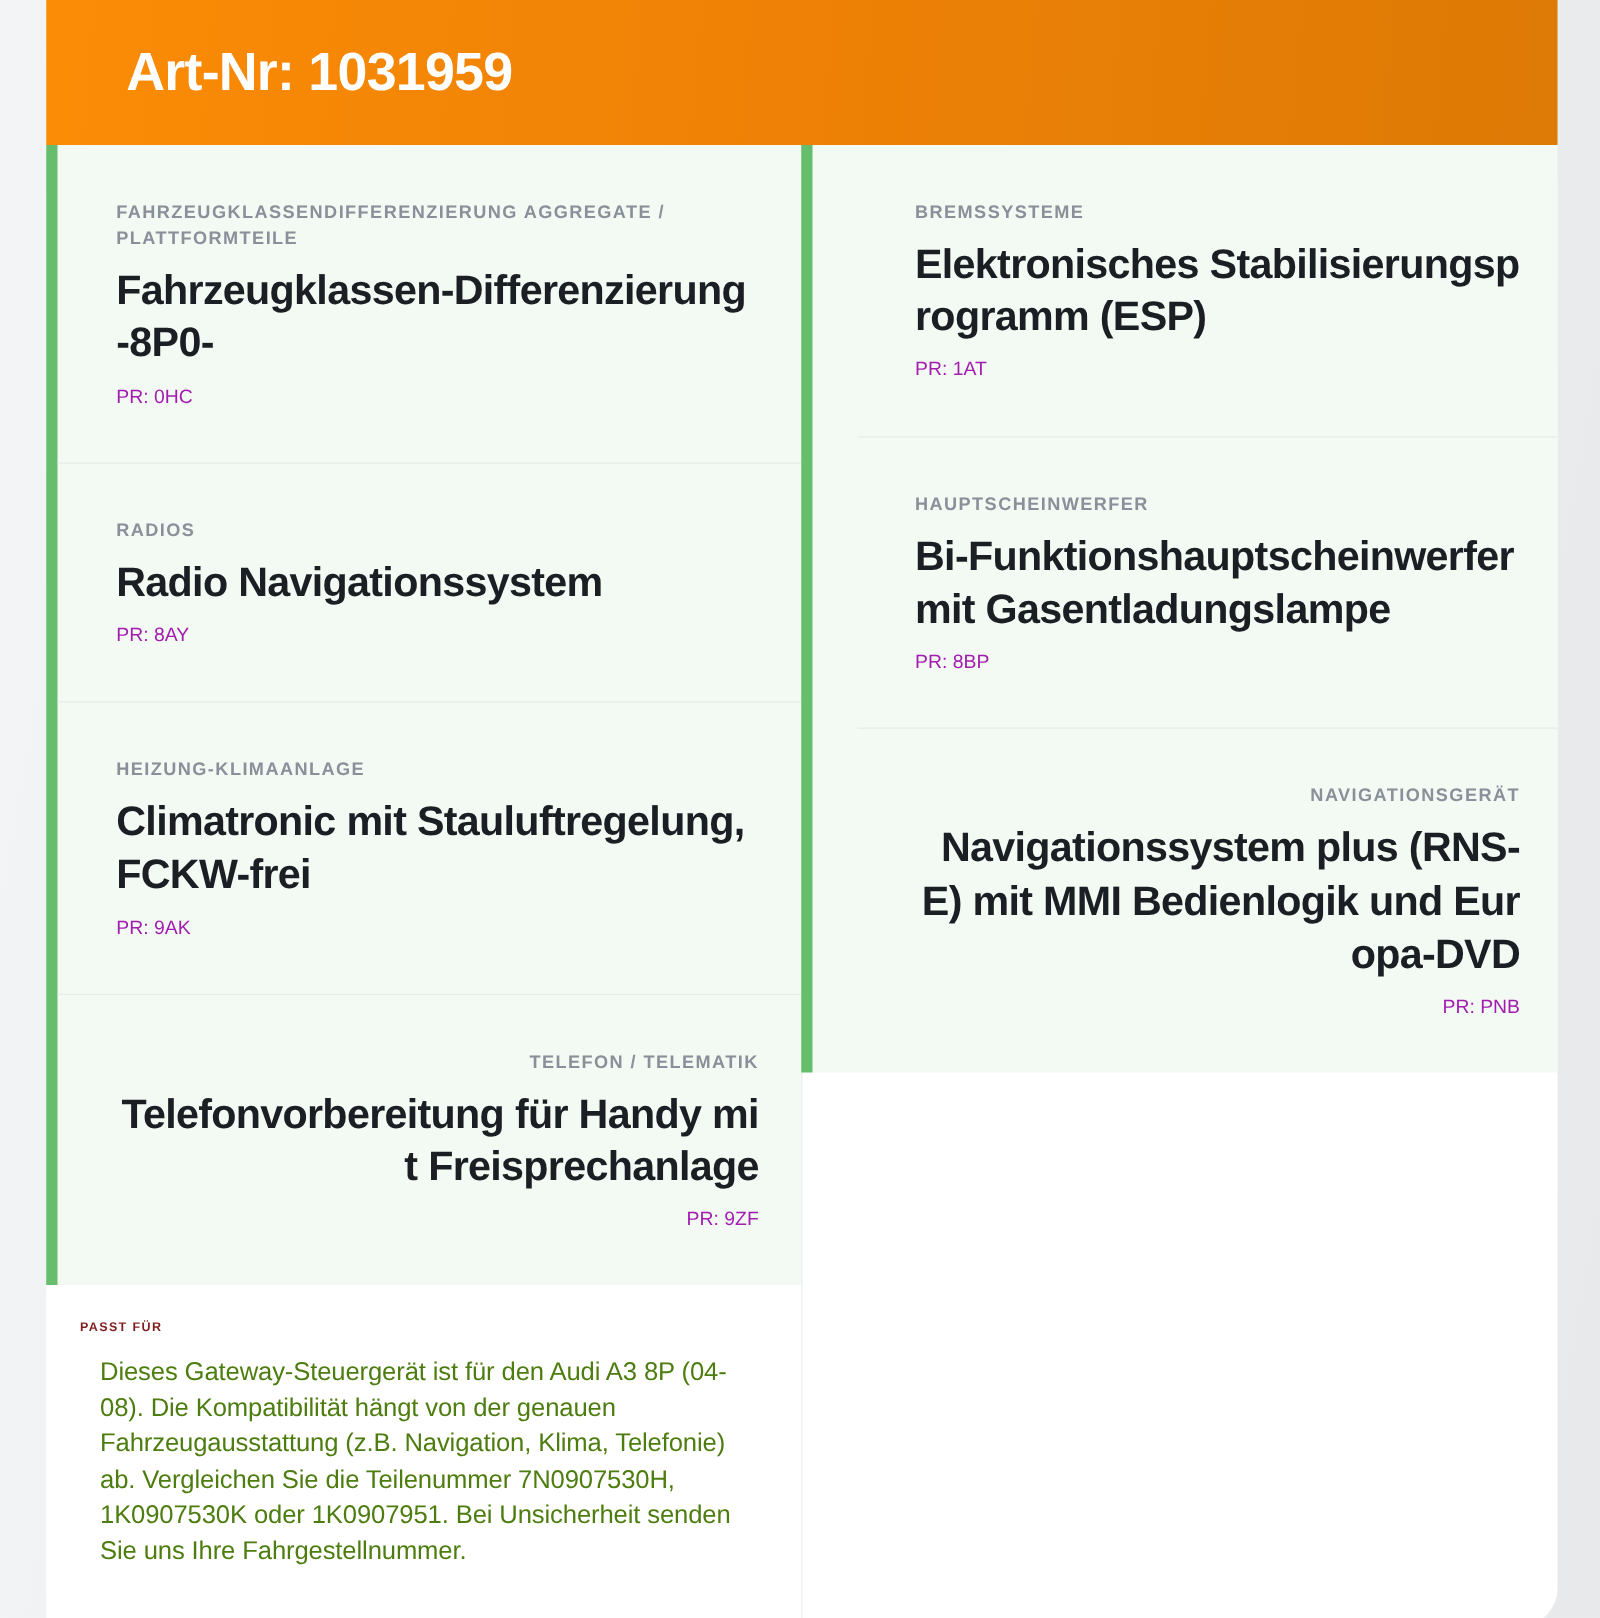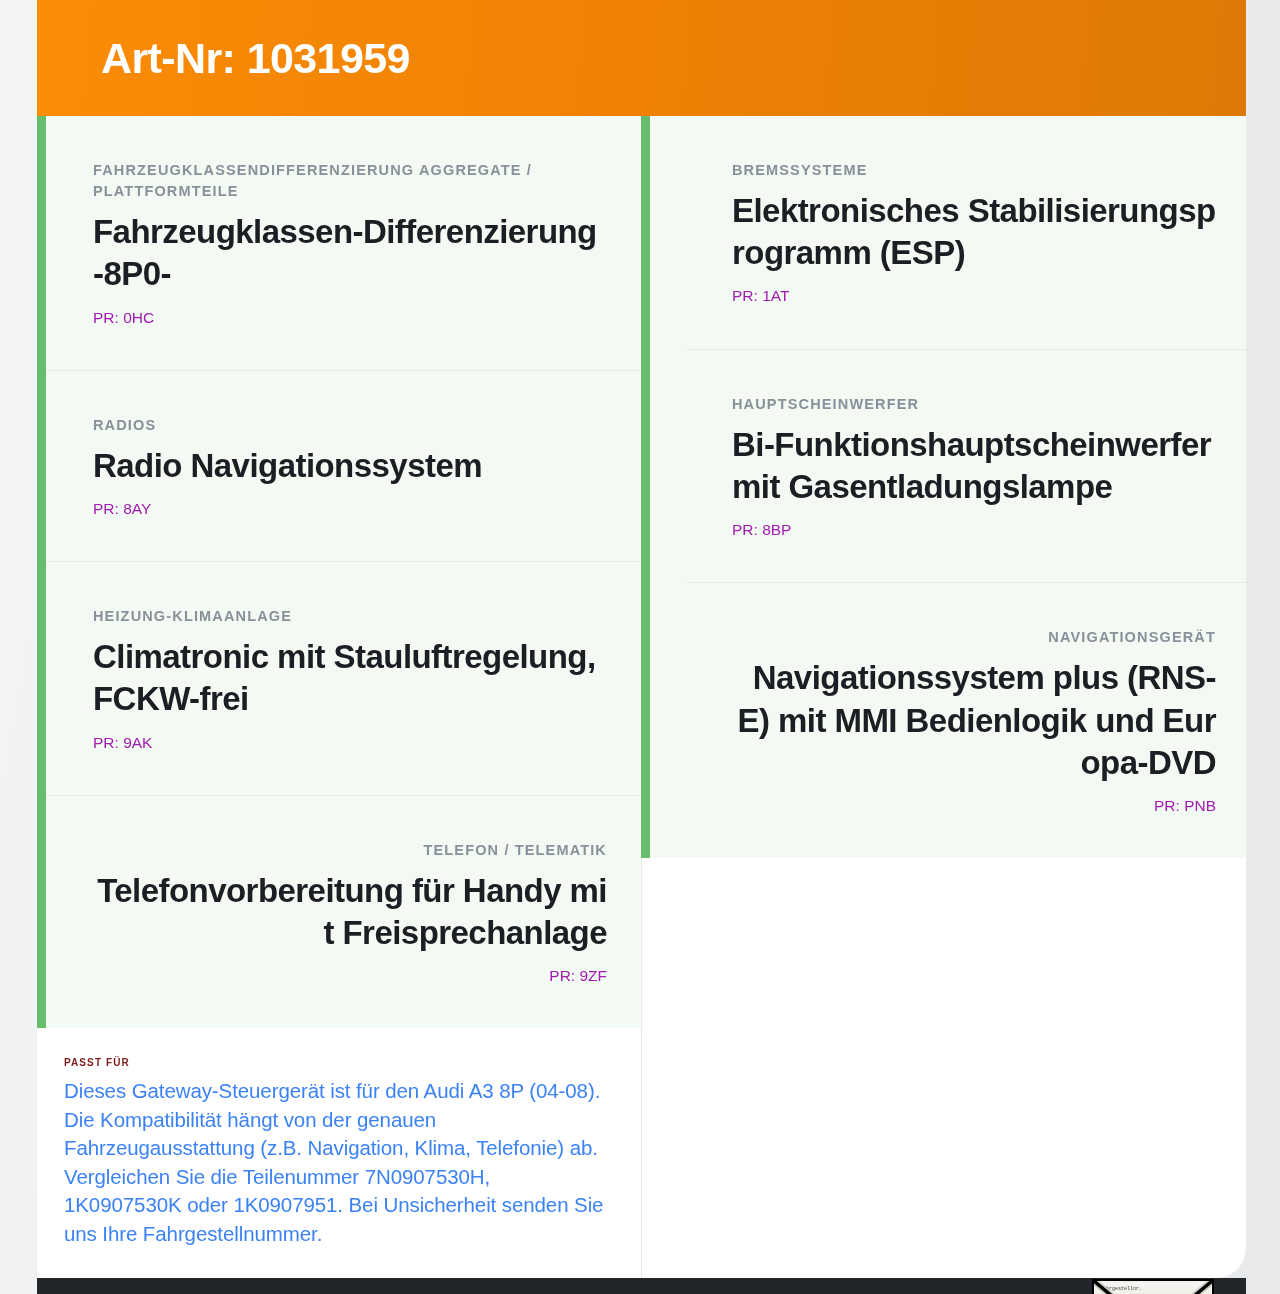--- a/index.html
+++ b/index.html
@@ -117,26 +117,26 @@
   }
   .fits-label {
     color: #7f1d1d;
     font-size: 10px;
     font-weight: bold;
     letter-spacing: 1.1px;
     text-transform: uppercase;
     margin: 0 0 9px 0;
   }
   .fits-text {
-    color: #3b82f6;
+    color: #4d7c0f;
     font-size: 20.5px;
     font-weight: normal;
     line-height: 1.39;
     letter-spacing: -0.1px;
-    margin: 0;
+    margin: 16px;
   }
 
   
   .col-divider {
     position: absolute;
     left: 604px;
     top: 0;
     bottom: 0;
     width: 1px;
     background: #e9ebed;

